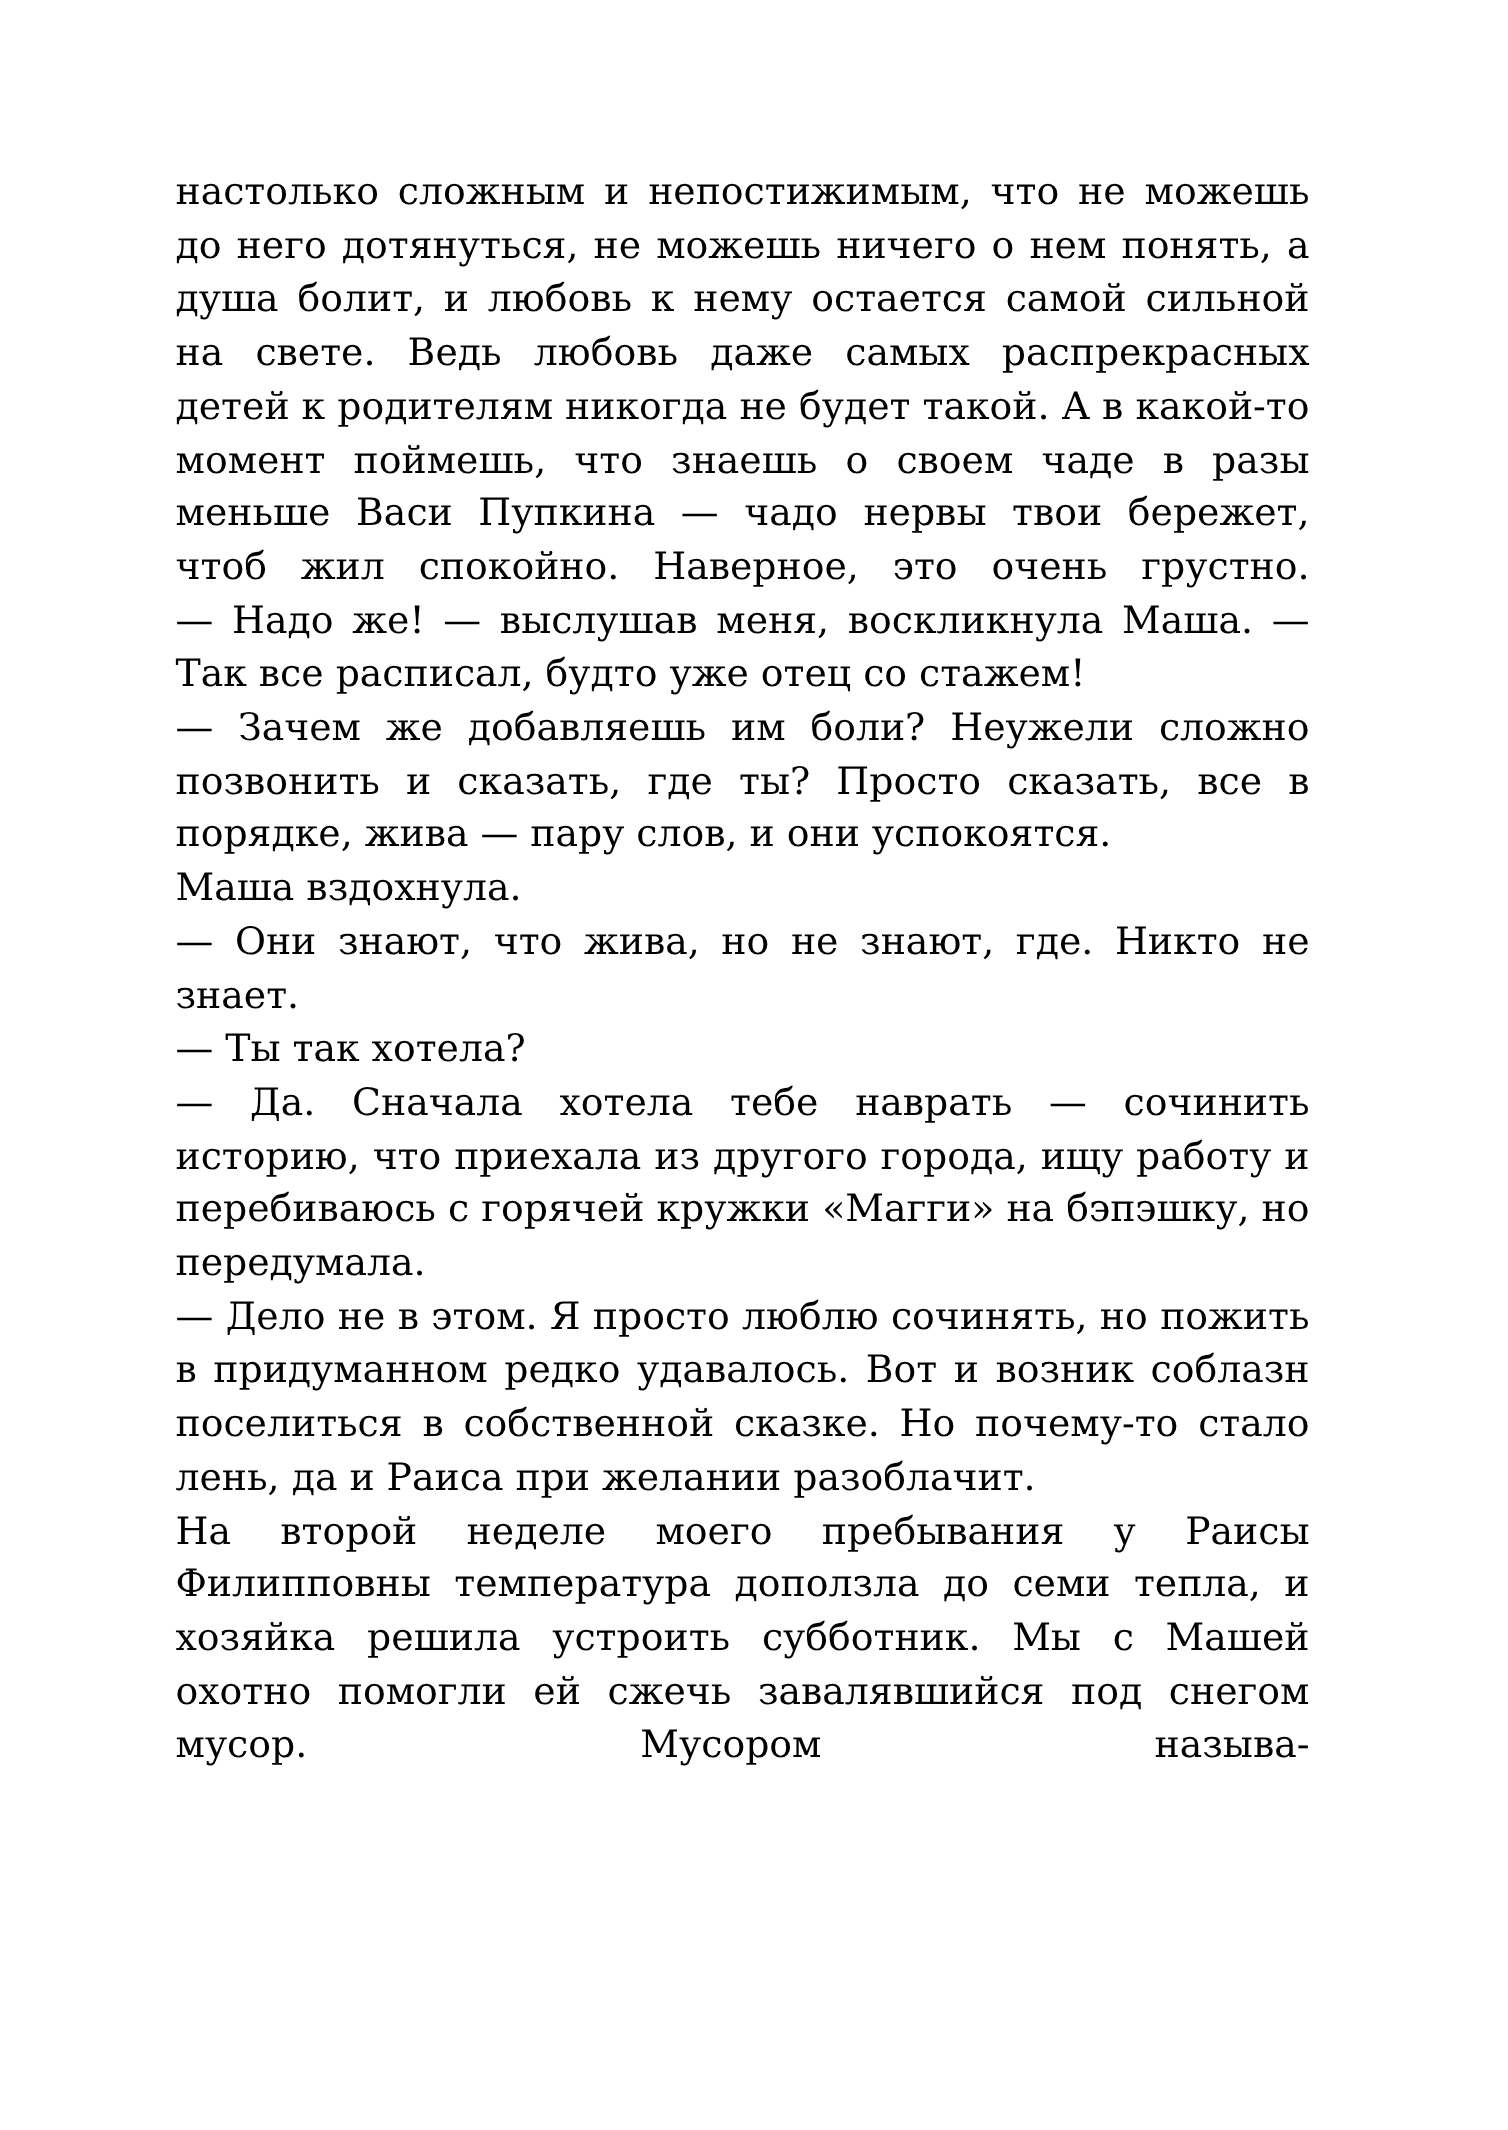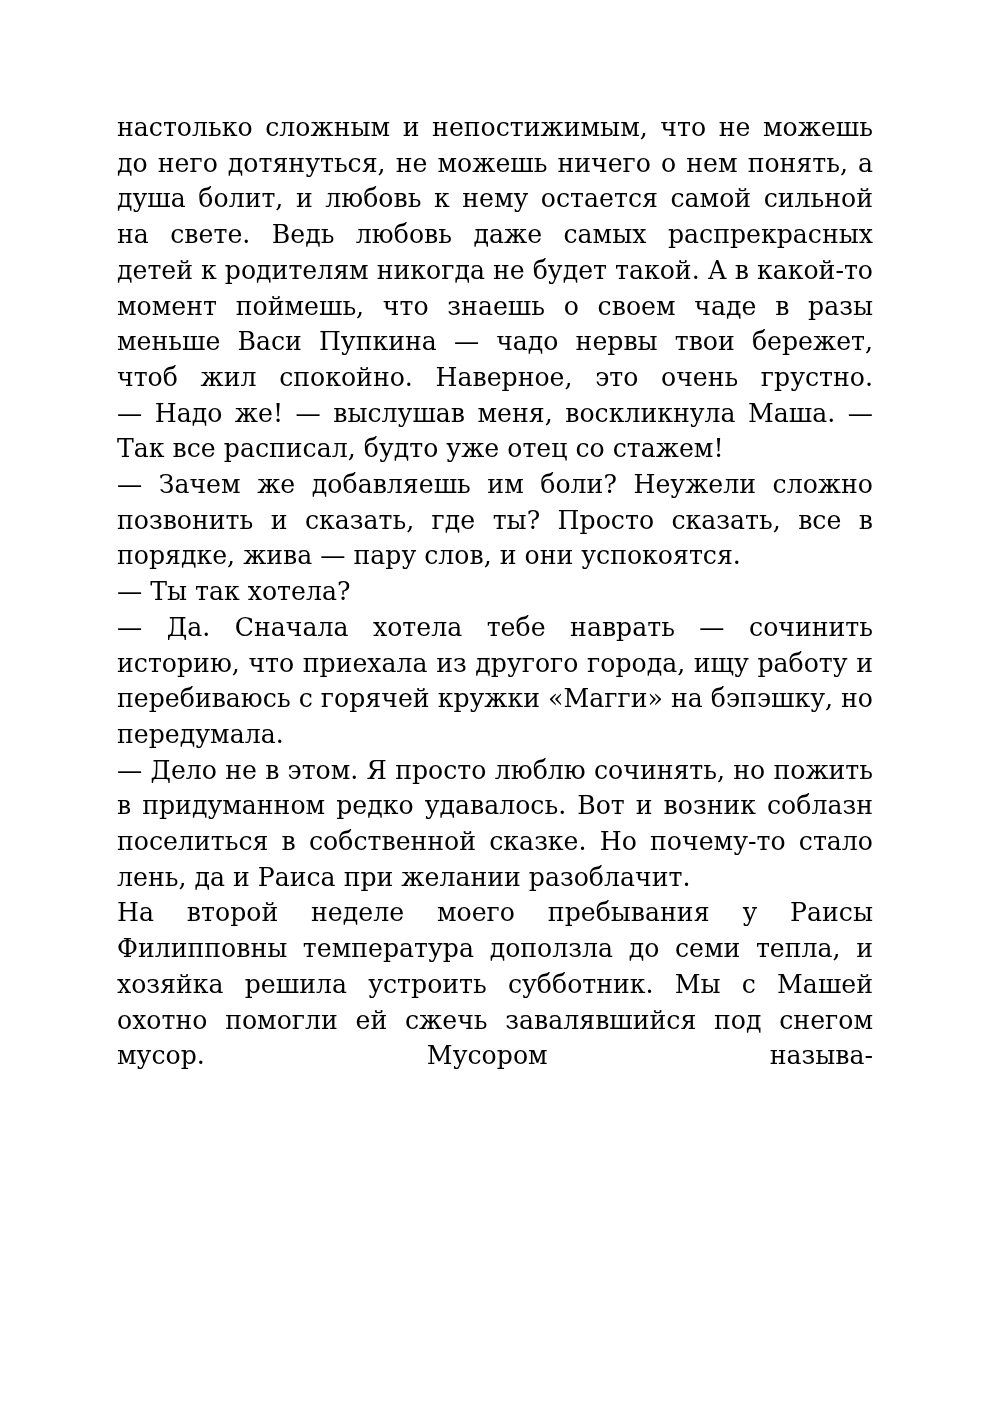--- a/index.html
+++ b/index.html
@@ -109,21 +109,23 @@
   <div class="textblock" style="color: rgb(0, 0, 0);">
 
     <p class="para-cont force-justify">настолько сложным и непостижимым, что не можешь до него дотянуться, не можешь ничего о нем понять, а душа болит, и любовь к нему остается самой сильной на свете. Ведь любовь даже самых распрекрасных детей к родителям никогда не будет такой. А в какой-то момент поймешь, что знаешь о своем чаде в разы меньше Васи Пупкина — чадо нервы твои бережет, чтоб жил спокойно. Наверное, это очень грустно.</p>
 
     <p class="para">— Надо же! — выслушав меня, воскликнула Маша. — Так все расписал, будто уже отец со стажем!</p>
 
 
 
     <p class="para">— Зачем же добавляешь им боли? Неужели сложно позвонить и сказать, где ты? Просто сказать, все в порядке, жива — пару слов, и они успокоятся.</p>
 
+    <p class="para">Маша вздохнула.</p>
 
+    <p class="para">— Они знают, что жива, но не знают, где. Никто не знает.</p>
 
     <p class="para">— Ты так хотела?</p>
 
     <p class="para">— Да. Сначала хотела тебе наврать — сочинить историю, что приехала из другого города, ищу работу и перебиваюсь с горячей кружки «Магги» на бэпэшку, но передумала.</p>
 
 
     <p class="para">— Дело не в этом. Я просто люблю сочинять, но пожить в придуманном редко удавалось. Вот и возник соблазн поселиться в собственной сказке. Но почему-то стало лень, да и Раиса при желании разоблачит.</p>
 
     <p class="para-gap force-justify">На второй неделе моего пребывания у Раисы Филипповны температура доползла до семи тепла, и хозяйка решила устроить субботник. Мы с Машей охотно помогли ей сжечь завалявшийся под снегом мусор. Мусором называ-</p>
 

